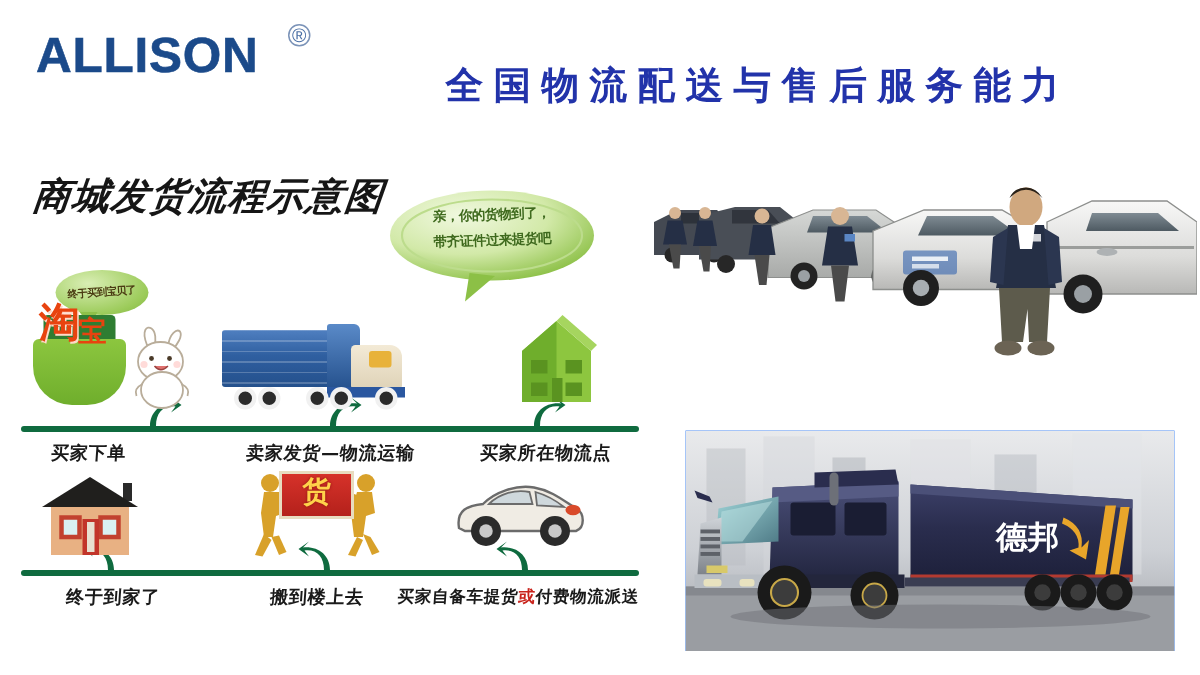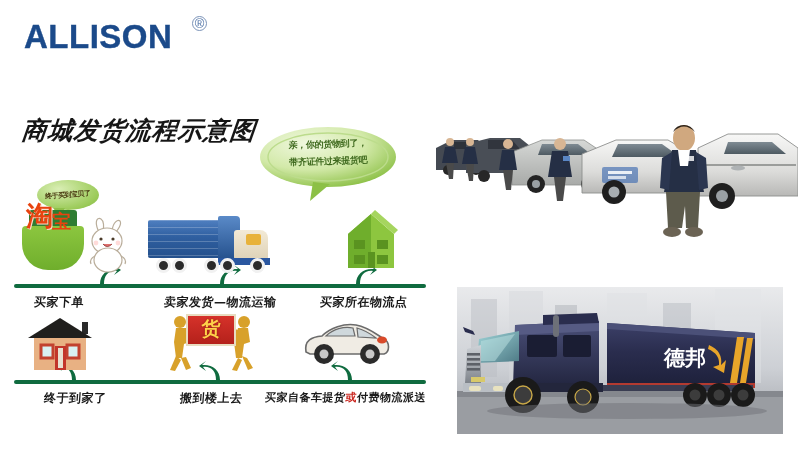--- a/index.html
+++ b/index.html
@@ -176,20 +176,21 @@
 
 <div id="slide">
 
   <div class="logo-block">
     <div style="position:relative;">
       <div class="logo-word">ALLISON</div>
       <div class="logo-reg">®</div>
     </div>
   </div>
 
+  <div class="slide-title">全国物流配送与售后服务能力</div>
 
   <div class="diagram">
 
     <div class="diagram-title">商城发货流程示意图</div>
 
     <div class="rail r1"></div>
     <div class="rail r2"></div>
 
     <div class="arrow-hook" style="left:96px;  top:156px;">
       <svg viewBox="0 0 26 22">

